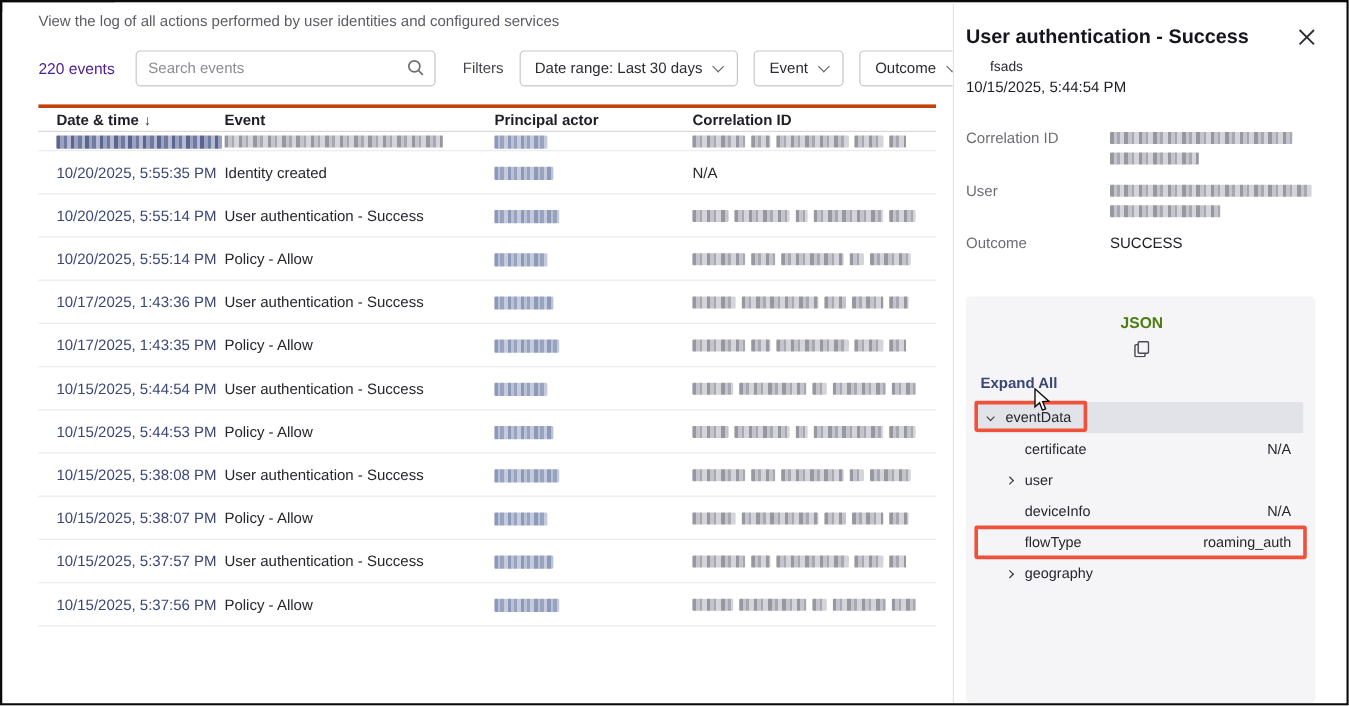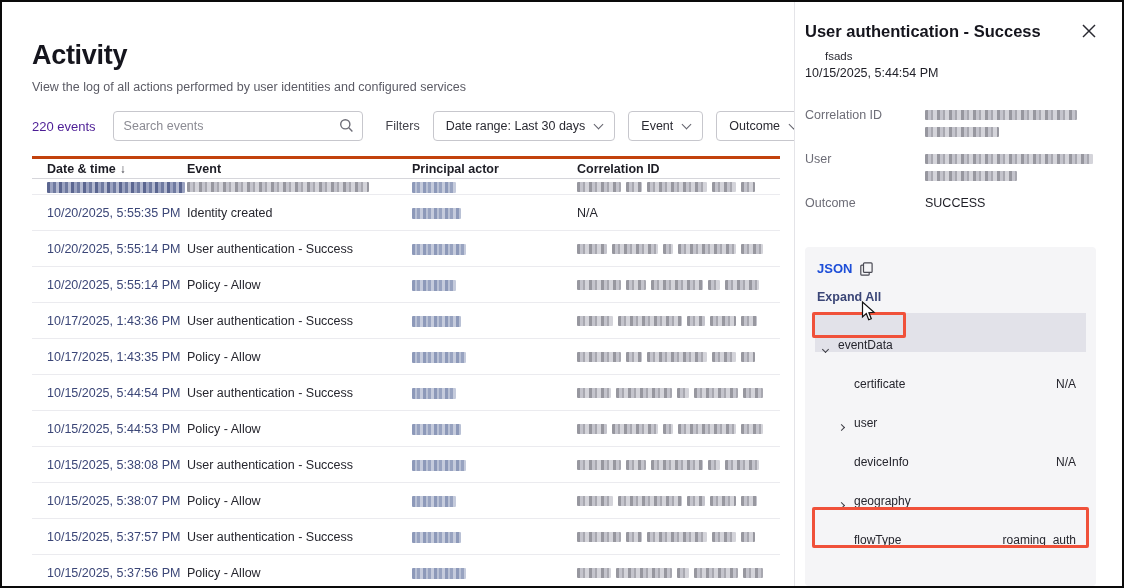--- a/index.html
+++ b/index.html
@@ -69,47 +69,46 @@
 
   .fields { margin-top:26px; }
   .field-row { display:flex; align-items:flex-start; margin-bottom:13px; min-height:30px; }
   .f-label { width:120px; flex-shrink:0; font-size:12.5px; color:#6d6d77; padding-top:2px; }
   .f-value { display:flex; flex-direction:column; gap:7px; padding-top:4px; }
   .f-value-text { font-size:12.5px; color:#1e1e26; padding-top:2px; }
 
   .json-box { flex:1; background:#f5f5f7; border-radius:4px; margin-top:10px; padding:14px 10px 0 10px;
               overflow:hidden; }
   .json-head { display:flex; align-items:center; gap:8px; font-size:13px; font-weight:700;
-               color:#1d4ed8; padding-left:2px; }
+               color:#4d7c0f; padding-left:2px;flex-direction:column; }
   .json-search { position:relative; margin-top:12px; }
   .json-search input { width:100%; height:30px; border:1px solid #d2d2d8; border-radius:4px;
                        padding:0 30px 0 10px; font-size:12.5px; color:#2a2a32; outline:none;
                        background:#fff; font-family:"Liberation Sans", sans-serif; }
   .json-search input::placeholder { color:#8b8b93; }
   .expand-all { margin-top:14px; font-size:12.5px; font-weight:700; color:#3b4677;
                 cursor:pointer; padding-left:2px; }
   .tree { margin-top:9px; }
-  .tree-row { position:relative; display:flex; align-items:flex-end; height:39px; font-size:12px;
+  .tree-row { position:relative; display:flex; align-items:center; height:26px; font-size:12px;
               color:#26262e; padding:0 10px 0 8px; cursor:pointer; }
   .tree-row.d1 { padding-left:24px; }
   .tree-row.sel { background:#e2e2e9; }
   .chev-slot { width:15px; display:inline-flex; align-items:center; flex-shrink:0; }
   .tree-key { white-space:nowrap; }
   .tree-val { margin-left:auto; white-space:nowrap; color:#26262e; }
   .annot { position:absolute; border:3px solid #f0513a; border-radius:2px; pointer-events:none; z-index:3; }
   .cursor-ptr { position:absolute; left:46px; top:-12px; z-index:5; pointer-events:none; }
 </style>
 </head>
 <body>
 
 <div class="screen">
   <div class="chrome-frag"></div>
 
   <div class="main">
-    <h1 class="page-title">Activity</h1>
     <p class="subtitle">View the log of all actions performed by user identities and configured services</p>
 
     <div class="toolbar">
       <span class="count">220 events</span>
       <div class="searchbox">
         <input type="text" placeholder="Search events" style="">
         <svg class="mag" width="15" height="15" viewBox="0 0 15 15">
           <circle cx="6.3" cy="6.3" r="4.6" fill="none" stroke="#6d6d77" stroke-width="1.4"></circle>
           <line x1="9.8" y1="9.8" x2="13.4" y2="13.4" stroke="#6d6d77" stroke-width="1.4"></line>
         </svg>
@@ -365,28 +364,28 @@
               <i class="chev small right"></i>
             </span>
             <span class="tree-key">user</span>
           </div>
           <div class="tree-row d1">
             <span class="chev-slot"></span>
             <span class="tree-key">deviceInfo</span>
             <span class="tree-val">N/A</span>
           </div>
           <div class="tree-row d1">
+            <span class="chev-slot"></span>
+            <span class="tree-key">flowType</span>
+            <span class="tree-val">roaming_auth</span>
+            <div class="annot" style="inset: -1px -3px;"></div>
+          </div>
+          <div class="tree-row d1">
             <span class="chev-slot">
               <i class="chev small right"></i>
             </span>
             <span class="tree-key">geography</span>
           </div>
-          <div class="tree-row d1">
-            <span class="chev-slot"></span>
-            <span class="tree-key">flowType</span>
-            <span class="tree-val">roaming_auth</span>
-            <div class="annot" style="inset: -1px -3px;"></div>
-          </div>
           <div class="tree-row d1"></div>
         </div>
     </div>
   </aside>
 </div>
 
 </body></html>

